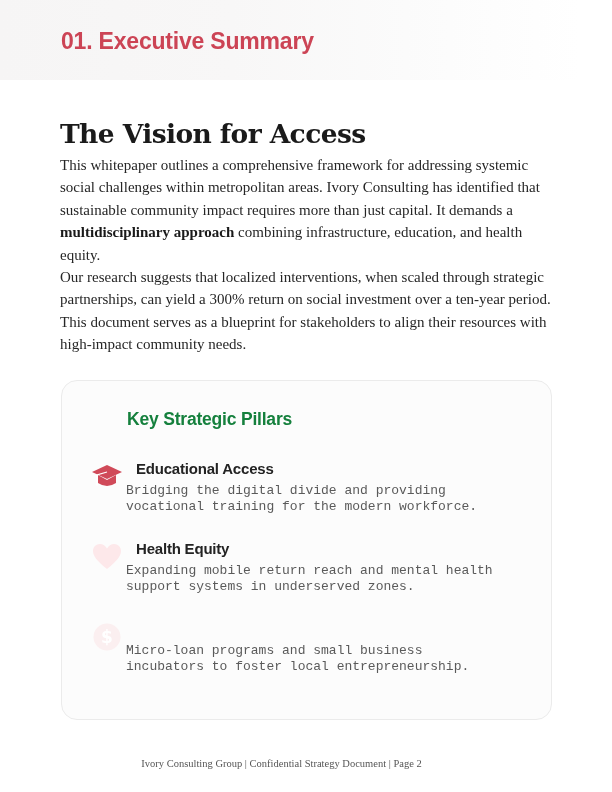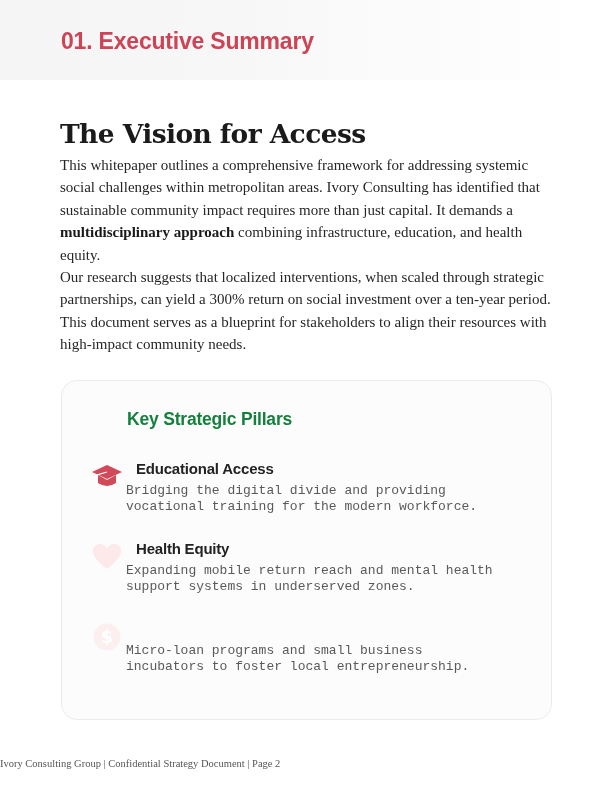--- a/index.html
+++ b/index.html
@@ -55,21 +55,21 @@
       font-size: 15px; color: #232323; letter-spacing: -0.2px;
       white-space: nowrap;
     }
     .pillar-desc {
       position: absolute; left: 35px; top: 23px; width: 380px;
       font-family: Liberation Mono, monospace; font-size: 13px;
       line-height: 16px; color: #5a5a5a;
     }
 
     .footer {
-      position: absolute; left: 0; top: 758px; width: 563px; 
+      position: absolute; left: 0; top: 758px; width: 563px; text-align: center;
       font-family: "Liberation Serif", serif; font-size: 10.5px; color: #555555;
       white-space: nowrap;
     }
   </style>
 </head>
 <body>
 
 <div class="header-band"></div>
 <div class="section-title">01. Executive Summary</div>
 

